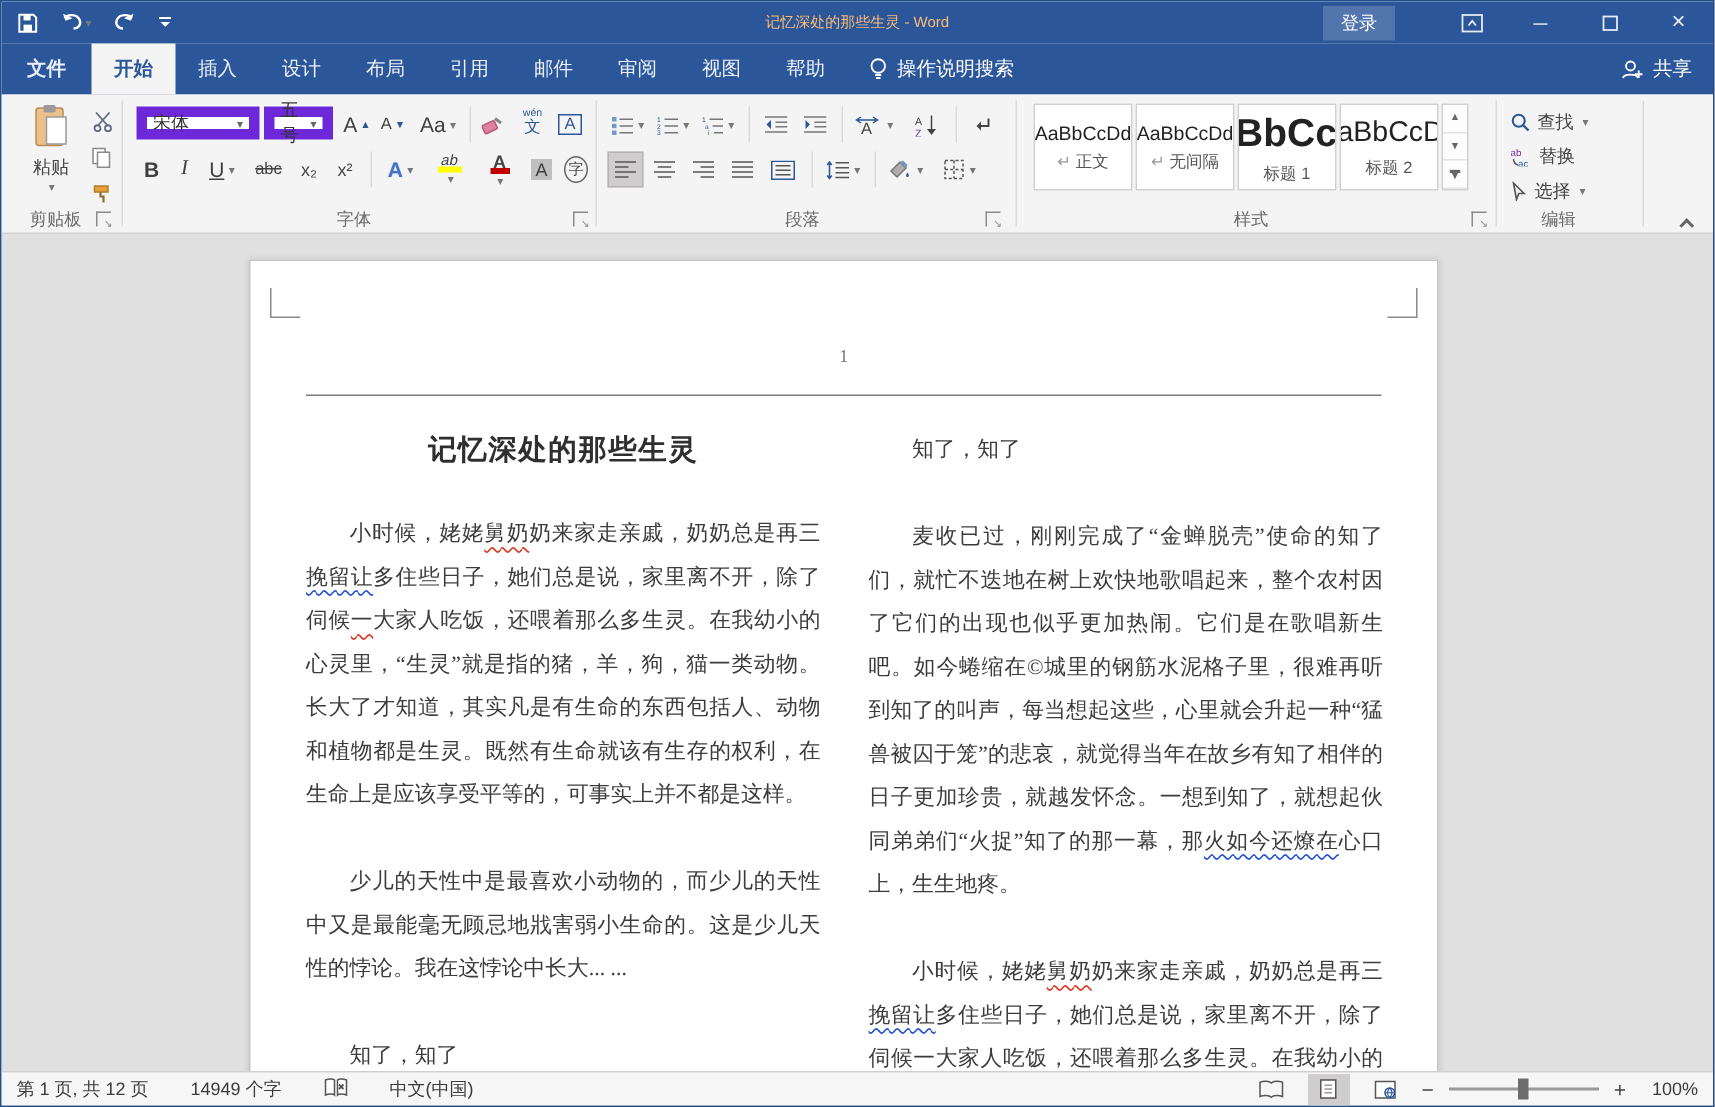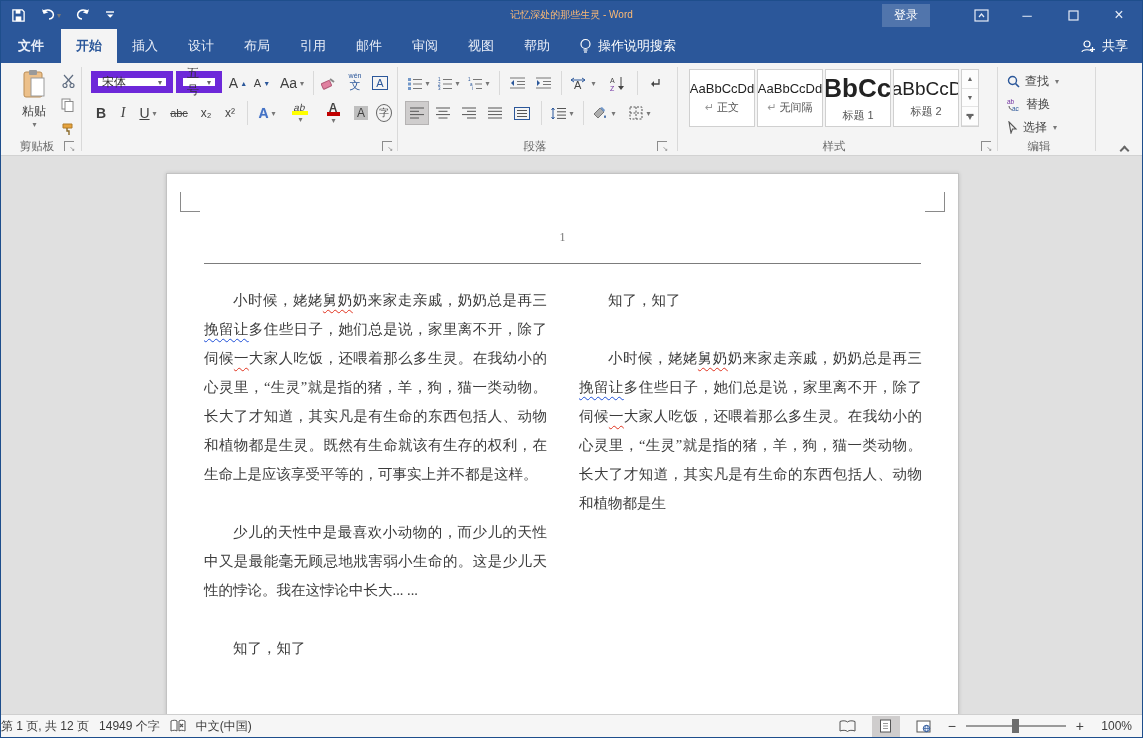--- a/index.html
+++ b/index.html
@@ -60,21 +60,21 @@
   .headrule { position:absolute; left:37px; right:37px; top:89px; border-top:1.5px solid #7c7c7c; }
   .cols { position:absolute; left:37px; right:36px; top:112px; display:flex; gap:32px; }
   .col { width:344px; font-family:"Liberation Serif","DejaVu Serif",serif; font-size:14.5px; line-height:29px; color:#3c3c3c; text-align:justify; }
   .doc-title { font-family:"Liberation Sans","DejaVu Sans",sans-serif; font-weight:bold; font-size:19px; color:#2f2f2f; text-align:center; letter-spacing:1px; line-height:30px; margin-bottom:26px; }
   .para { text-indent:2em; margin-bottom:29px; }
   .sq-red  { text-decoration:underline; text-decoration-style:wavy; text-decoration-color:#e0321e; text-decoration-thickness:1px; text-underline-offset:4px; }
   .sq-blue { text-decoration:underline; text-decoration-style:wavy; text-decoration-color:#1e4fd8; text-decoration-thickness:1px; text-underline-offset:4px;margin-top:46px; }
 
   
   .statusbar { position:absolute; left:0; bottom:0; width:100%; height:23px; background:#f6f6f6; border-top:1px solid #cfcfcf; display:flex; align-items:center; font-size:12px; color:#3b3b3b; }
-  .sb-left { display:flex; align-items:center; gap:10px; }
+  .sb-left { display:flex; align-items:flex-start; gap:28px; padding-left:10px; }
   .sb-right { position:absolute; right:10px; display:flex; align-items:center; gap:10px; }
   .viewbtn { width:28px; height:21px; display:flex; align-items:center; justify-content:center; }
   .viewbtn.active { background:#cfcdcd; }
   .zoomtrack { position:relative; width:100px; height:2px; background:#9a9a9a; }
   .zoomhandle { position:absolute; left:46px; top:-6px; width:7px; height:14px; background:#6d6d6d; }
   .zchar { font-size:14px; color:#444; }
 </style>
 </head>
 <body>
 
@@ -255,20 +255,21 @@
       <span style="font-size:12px; line-height:12px; font-weight:bold;">A</span>
         <span class="bar-under" style="background:#c00000; width:13px;"></span>
     </span>
     <span class="rbtn" style="left:350px; top:38px; width:20px;">
         <span class="letter" style="background:#bfbfbf; padding:0 3px; font-size:12px;">A</span>
       </span>
     <span class="rbtn" style="left:372px; top:38px; width:22px;">
         <span style="font-size:10px; border:1px solid #666; border-radius:50%; padding:1px 2px;">字</span>
       </span>
 
+    <div class="glabel" style="left:90px; width:290px;">字体</div>
     <span class="launcher" style="left:381px;"></span>
     <div class="gdiv" style="left:396px;"></div>
 
     <span class="rbtn dd" style="left:404px; top:8px; width:28px;">
       <svg class="ic" width="14" height="13" viewBox="0 0 14 13">
           <rect x="0" y="1" width="3" height="3" fill="#7398c9"></rect>
           <rect x="0" y="5.5" width="3" height="3" fill="#7398c9"></rect>
           <rect x="0" y="10" width="3" height="3" fill="#7398c9"></rect>
           <line x1="5" y1="2.5" x2="14" y2="2.5" stroke="#777"></line>
           <line x1="5" y1="7" x2="14" y2="7" stroke="#777"></line>
@@ -469,29 +470,31 @@
   </div>
 
   <div class="docarea">
     <div class="page">
       <div class="cropTL"></div>
       <div class="cropTR"></div>
       <div class="pagenum">1</div>
       <div class="headrule"></div>
       <div class="cols">
         <div class="col">
+          <div class="doc-title">记忆深处的那些生灵</div>
           <div class="paras">
               <div class="para"><span>小时候，姥姥</span><span class="sq-red">舅奶</span><span>奶来家走亲戚，奶奶总是再三</span><span class="sq-blue">挽留让</span><span>多住些日子，她们总是说，家里离不开，除了伺候</span><span class="sq-red">一</span><span>大家人吃饭，还喂着那么多生灵。在我幼小的心灵里，“生灵”就是指的猪，羊，狗，猫一类动物。长大了才知道，其实凡是有生命的东西包括人、动物和植物都是生灵。既然有生命就该有生存的权利，在生命上是应该享受平等的，可事实上并不都是这样。</span></div>
               <div class="para"><span>少儿的天性中是最喜欢小动物的，而少儿的天性中又是最能毫无顾忌地戕害弱小生命的。这是少儿天性的悖论。我在这悖论中长大... ...</span></div>
               <div class="para"><span>知了，知了</span></div>
             </div>
         </div>
         <div class="col">
           <div class="paras">
               <div class="para"><span>知了，知了</span></div>
+              <div class="para"><span>麦收已过，刚刚完成了“金蝉脱壳”使命的知了们，就忙不迭地在树上欢快地歌唱起来，整个农村因了它们的出现也似乎更加热闹。它们是在歌唱新生吧。如今蜷缩在©城里的钢筋水泥格子里，很难再听到知了的叫声，每当想起这些，心里就会升起一种“猛兽被囚于笼”的悲哀，就觉得当年在故乡有知了相伴的日子更加珍贵，就越发怀念。一想到知了，就想起伙同弟弟们“火捉”知了的那一幕，那</span><span class="sq-blue">火如今还燎在</span><span>心口上，生生地疼。</span></div>
               <div class="para"><span>小时候，姥姥</span><span class="sq-red">舅奶</span><span>奶来家走亲戚，奶奶总是再三</span><span class="sq-blue">挽留让</span><span>多住些日子，她们总是说，家里离不开，除了伺候</span><span class="sq-red">一</span><span>大家人吃饭，还喂着那么多生灵。在我幼小的心灵里，“生灵”就是指的猪，羊，狗，猫一类动物。长大了才知道，其实凡是有生命的东西包括人、动物和植物都是生</span></div>
             </div>
         </div>
       </div>
     </div>
   </div>
 
   <div class="statusbar">
     <div class="sb-left">
       <span>第 1 页, 共 12 页</span>

